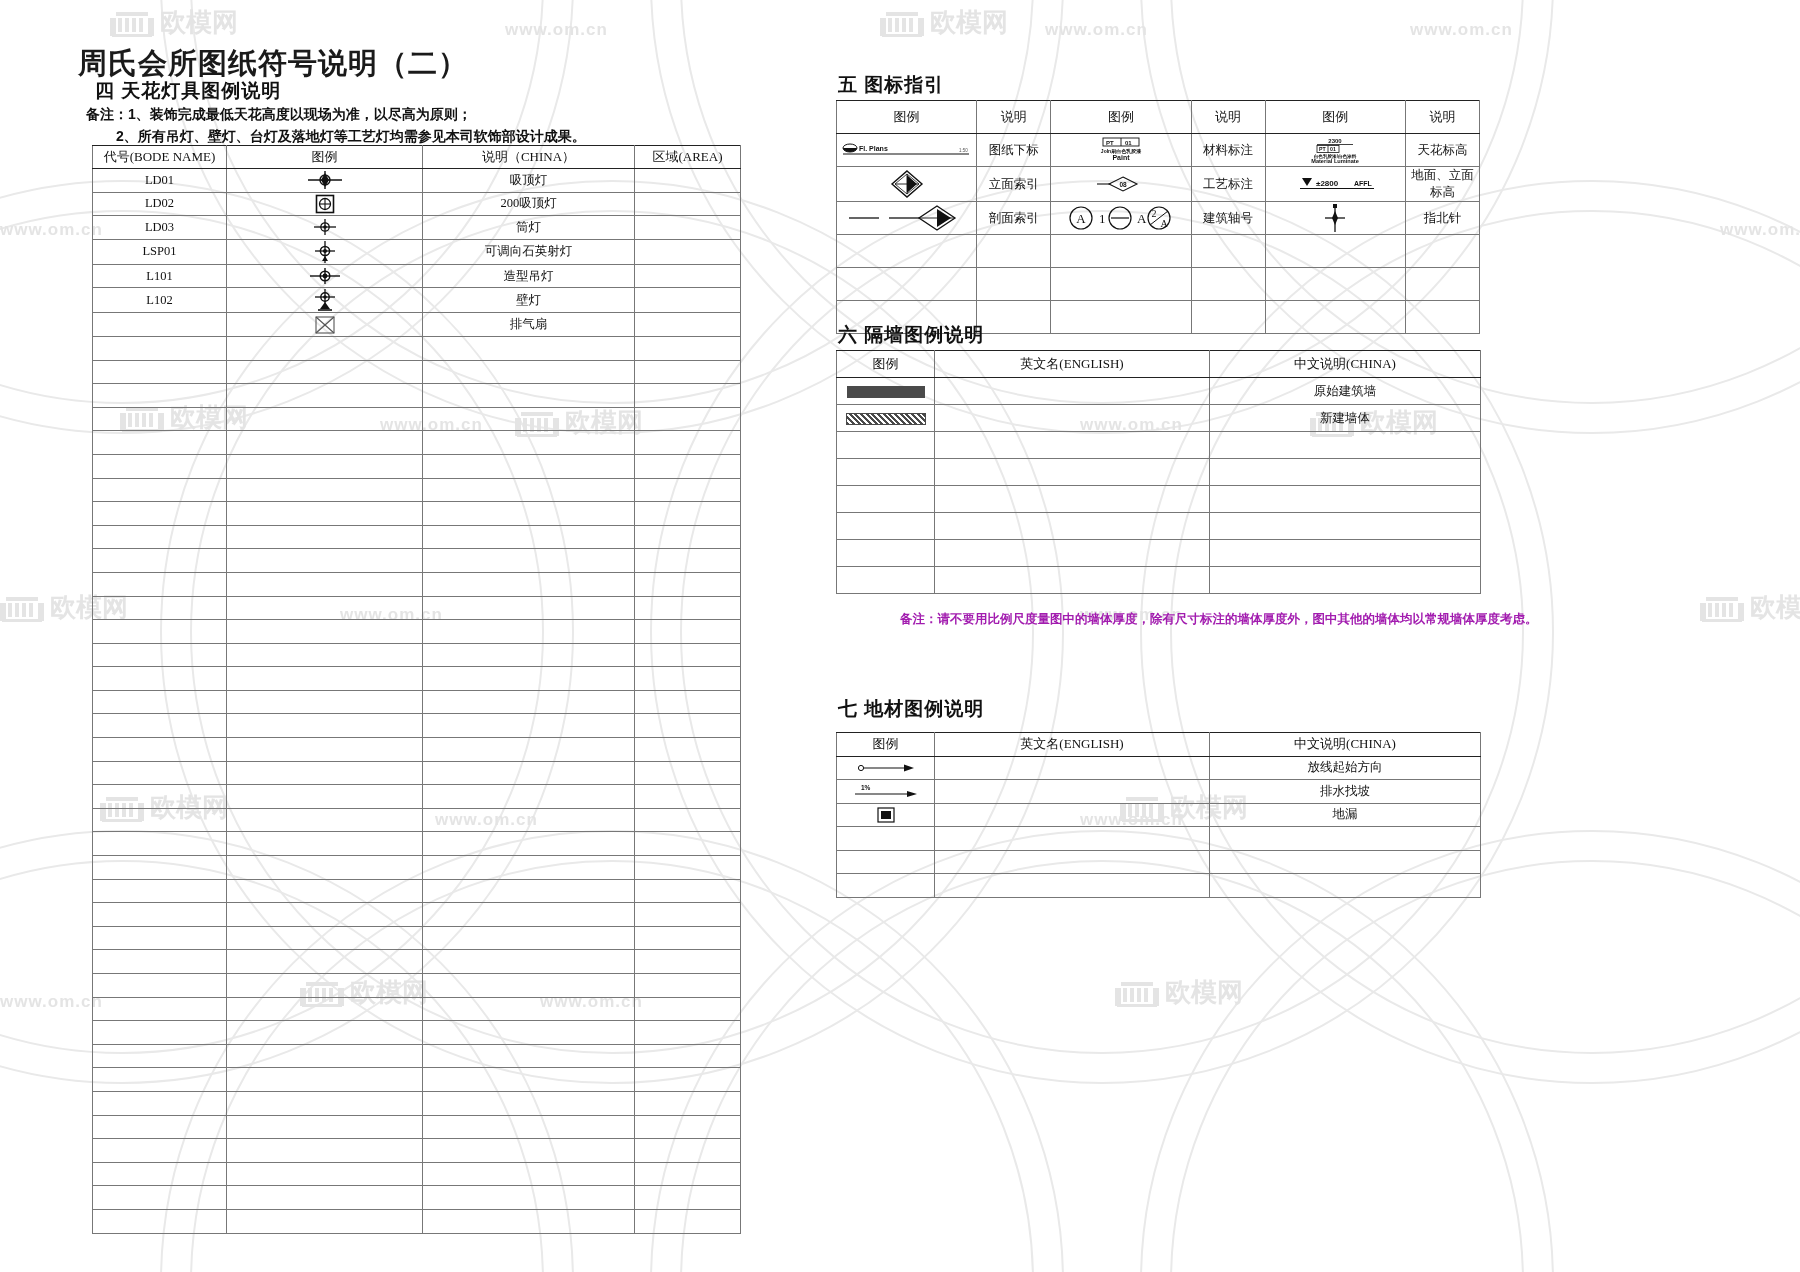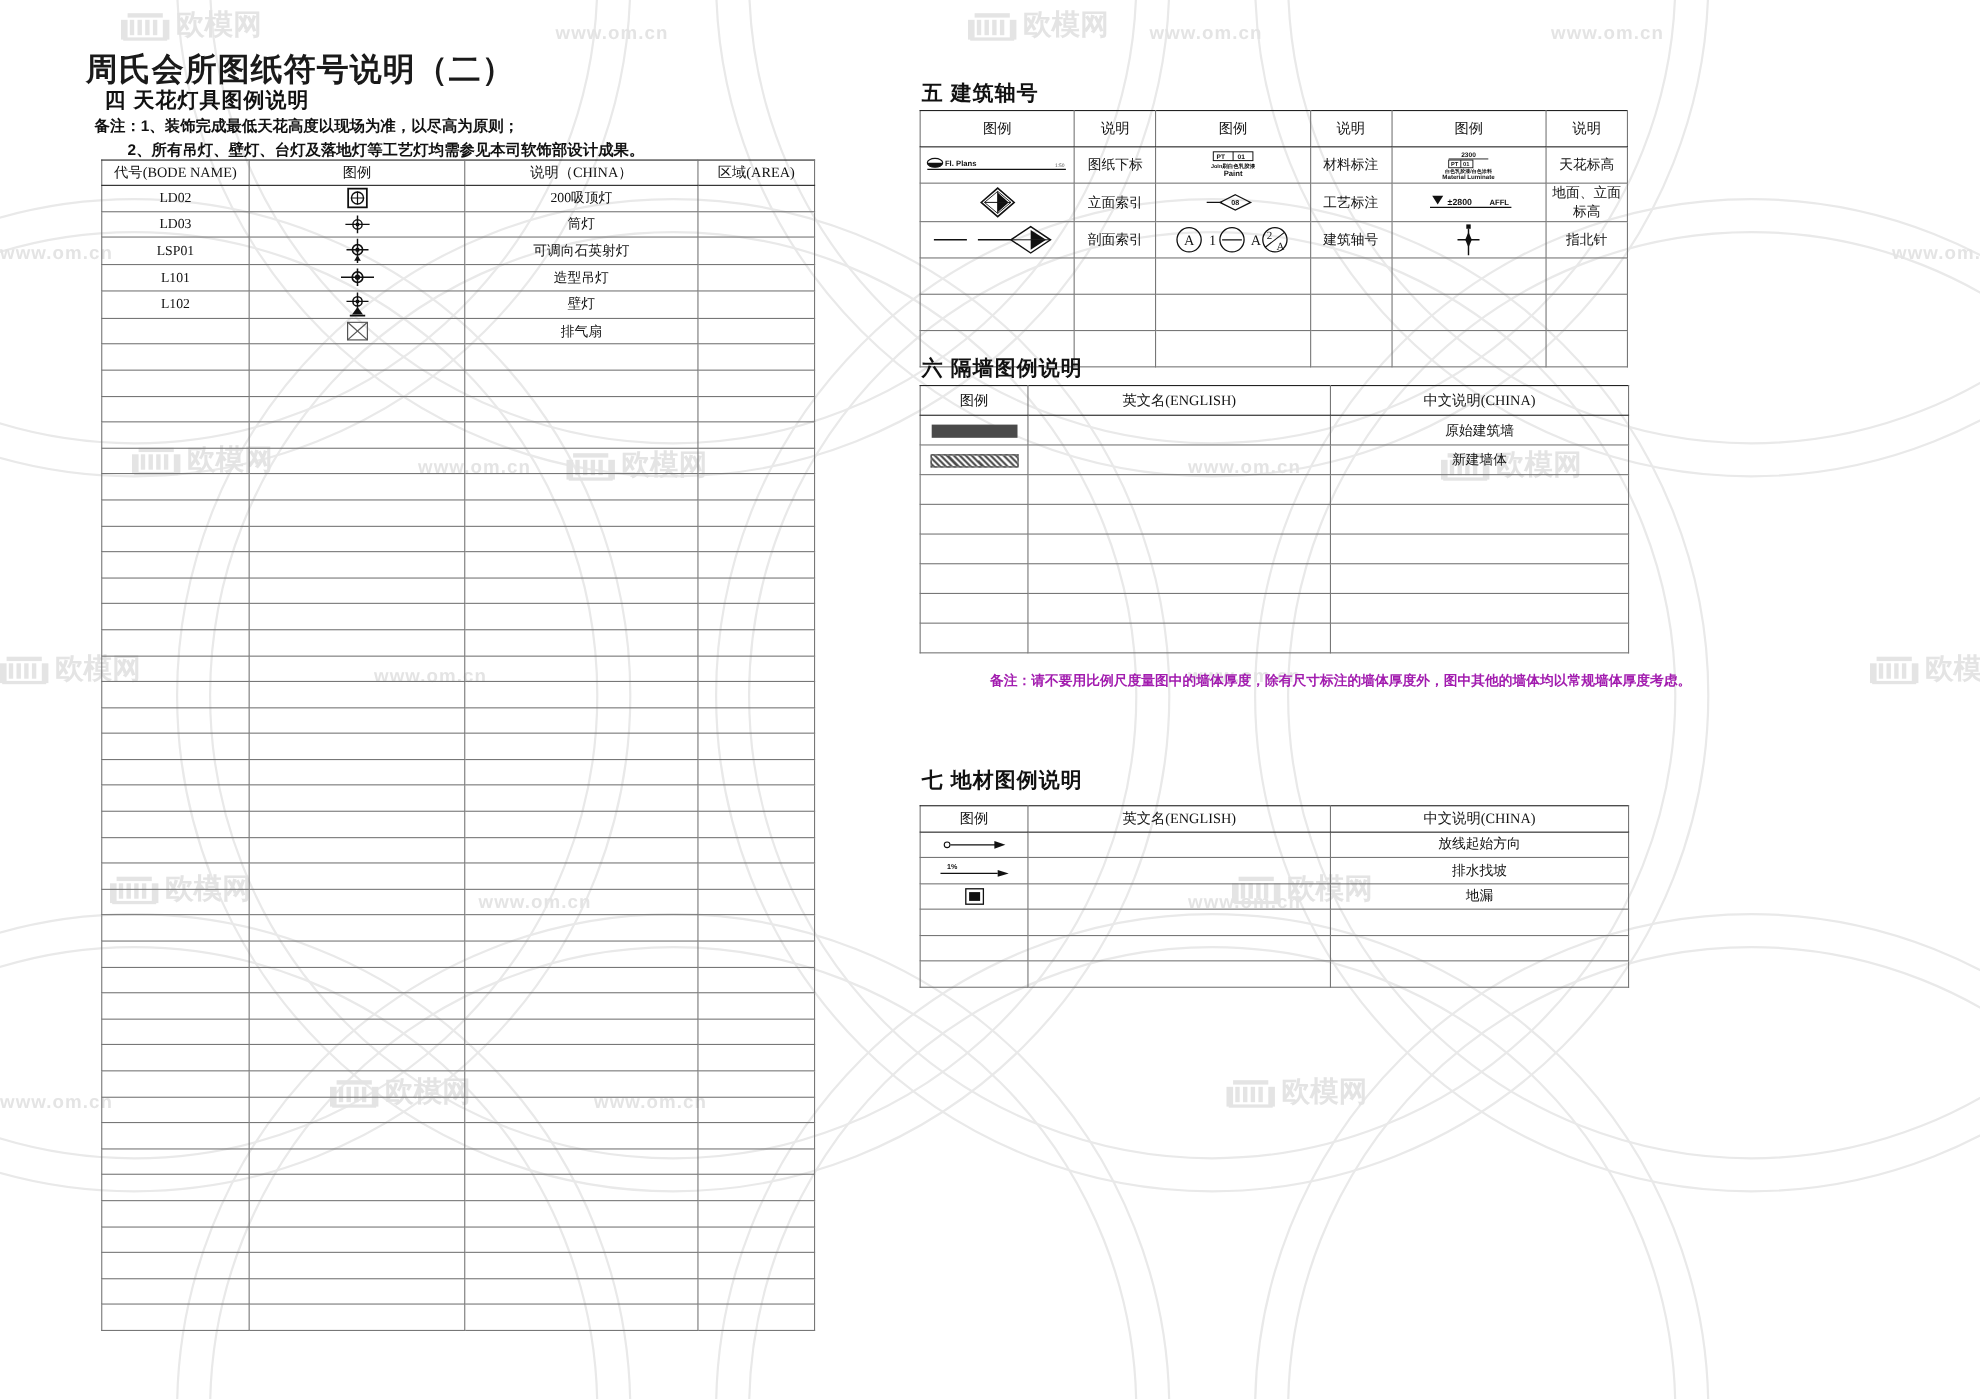--- a/index.html
+++ b/index.html
@@ -354,20 +354,34 @@
     <thead>
       <tr>
         <td>代号(BODE NAME)</td>
         <td>图例</td>
         <td>说明（CHINA）</td>
         <td>区域(AREA)</td>
       </tr>
     </thead>
     <tbody>
       <tr>
+        <td>LD01</td>
+        <td>
+          <span class="sym"><svg width="38" height="20" viewBox="0 0 38 20">
+                <line x1="2" y1="10" x2="36" y2="10" stroke="#111" stroke-width="1.4"></line>
+                <line x1="19" y1="1" x2="19" y2="19" stroke="#111" stroke-width="1.4"></line>
+                <circle cx="19" cy="10" r="5" fill="none" stroke="#111" stroke-width="1.4"></circle>
+                <circle cx="19" cy="10" r="2.2" fill="#111"></circle>
+                <polygon points="19,3 23,10 19,17 15,10" fill="#111"></polygon>
+              </svg></span>
+        </td>
+        <td class="cell-l">吸顶灯</td>
+        <td></td>
+      </tr>
+      <tr>
         <td>LD02</td>
         <td>
           <span class="sym"><svg width="20" height="20" viewBox="0 0 20 20">
                 <rect x="1.5" y="1.5" width="17" height="17" fill="none" stroke="#111" stroke-width="1.6"></rect>
                 <circle cx="10" cy="10" r="5.5" fill="none" stroke="#111" stroke-width="1.3"></circle>
                 <line x1="4" y1="10" x2="16" y2="10" stroke="#111" stroke-width="1.1"></line>
                 <line x1="10" y1="4" x2="10" y2="16" stroke="#111" stroke-width="1.1"></line>
               </svg></span>
         </td>
         <td class="cell-l">200吸顶灯</td>
@@ -664,21 +678,21 @@
         </tr>
       <tr>
           <td></td>
           <td></td>
           <td></td>
           <td></td>
         </tr>
     </tbody>
   </table>
 
-  <div class="section-title" style="left:838px;top:72px;">五  建筑轴号</div>
+  <div class="section-title" style="left:838px;top:72px;">五  图标指引</div>
 
   <table class="lg thick" id="tbl-icon">
     <colgroup>
         <col class="a">
         <col class="b">
         <col class="a">
         <col class="b">
         <col class="a">
         <col class="b">
       </colgroup>

